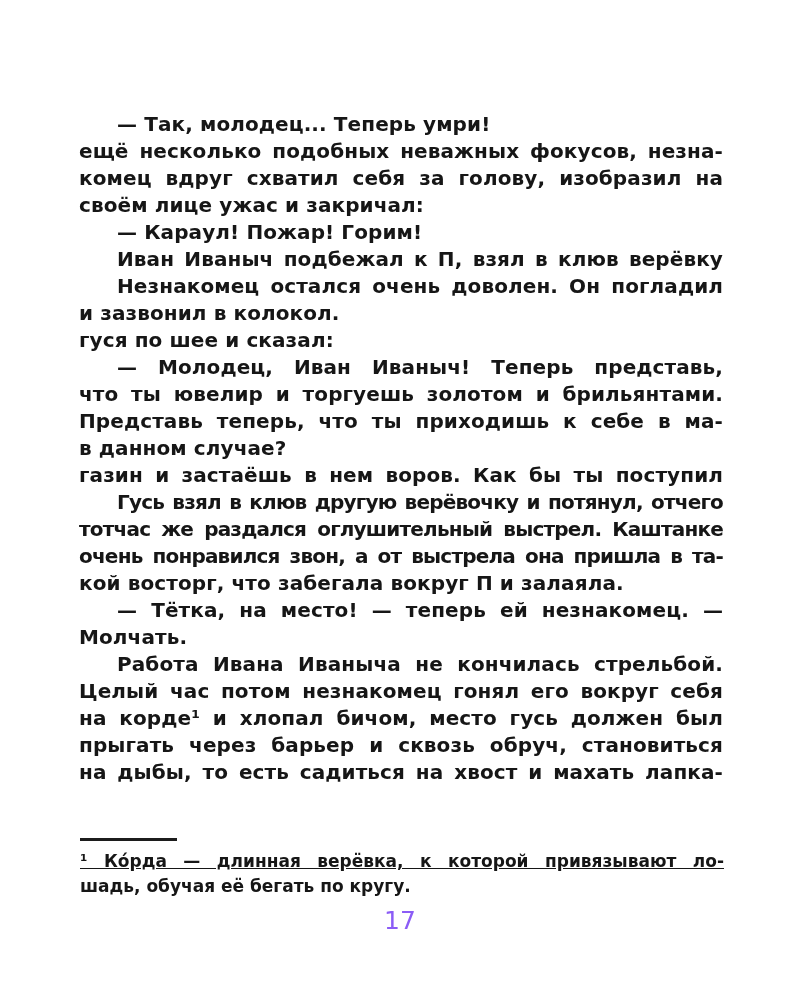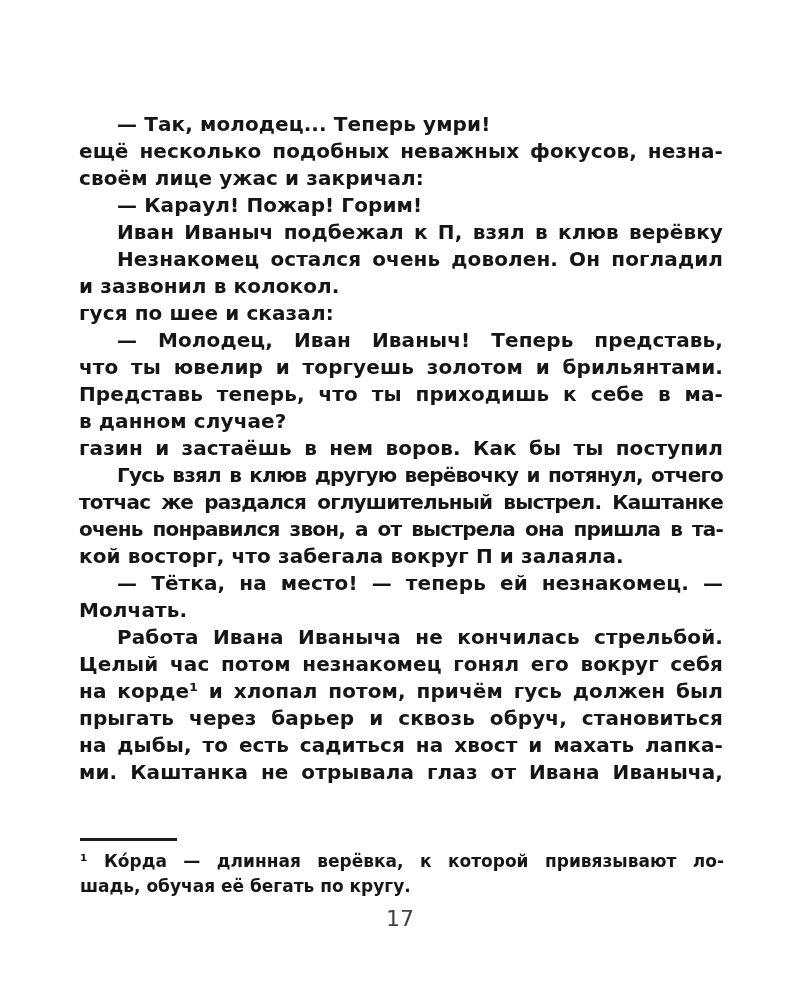--- a/index.html
+++ b/index.html
@@ -45,61 +45,62 @@
   }
   .fn-line {
     font-size: 17px;
     font-weight: 700;
     line-height: 25px;
     white-space: nowrap;
   }
   .fn-line.just {
     text-align: justify;
     text-align-last: justify;
+    text-decoration: underline;
   }
   .page-number {
     position: absolute;
     left: 0; top: 906px; width: 100%;
     text-align: center;
-    font-size: 22px;
+    font-size: 25px;
     font-weight: 400;
-    color: #404040;
+    color: #8b5cf6;
   }
 </style>
 </head>
 <body>
 
 <div class="page">
 
   <div class="text-block">
     <div class="line indent">— Так, молодец... Теперь умри!</div>
     <div class="line just">ещё несколько подобных неважных фокусов, незна-</div>
+    <div class="line just">комец вдруг схватил себя за голову, изобразил на</div>
     <div class="line">своём лице ужас и закричал:</div>
     <div class="line indent">— Караул! Пожар! Горим!</div>
     <div class="line indent just">Иван Иваныч подбежал к П, взял в клюв верёвку</div>
     <div class="line indent just">Незнакомец остался очень доволен. Он погладил</div>
     <div class="line">и зазвонил в колокол.</div>
     <div class="line">гуся по шее и сказал:</div>
     <div class="line indent just">— Молодец, Иван Иваныч! Теперь представь,</div>
     <div class="line just">что ты ювелир и торгуешь золотом и брильянтами.</div>
     <div class="line just">Представь теперь, что ты приходишь к себе в ма-</div>
     <div class="line">в данном случае?</div>
     <div class="line just">газин и застаёшь в нем воров. Как бы ты поступил</div>
     <div class="line indent just tight">Гусь взял в клюв другую верёвочку и потянул, отчего</div>
     <div class="line just tight">тотчас же раздался оглушительный выстрел. Каштанке</div>
     <div class="line just tight">очень понравился звон, а от выстрела она пришла в та-</div>
     <div class="line">кой восторг, что забегала вокруг П и залаяла.</div>
     <div class="line indent just">— Тётка, на место! — теперь ей незнакомец. —</div>
     <div class="line">Молчать.</div>
     <div class="line indent just">Работа Ивана Иваныча не кончилась стрельбой.</div>
     <div class="line just">Целый час потом незнакомец гонял его вокруг себя</div>
-    <div class="line just">на корде¹ и хлопал потом, причём гусь должен был</div>
+    <div class="line just">на корде¹ и хлопал бичом, место гусь должен был</div>
     <div class="line just">прыгать через барьер и сквозь обруч, становиться</div>
     <div class="line just">на дыбы, то есть садиться на хвост и махать лапка-</div>
-    <div class="line just">ми. Каштанка не отрывала глаз от Ивана Иваныча,</div>
   </div>
 
   <div class="fn-rule"></div>
 
   <div class="footnote">
     <div class="fn-line just">¹ Ко́рда — длинная верёвка, к которой привязывают ло-</div>
     <div class="fn-line">шадь, обучая её бегать по кругу.</div>
   </div>
 
   <div class="page-number">17</div>

